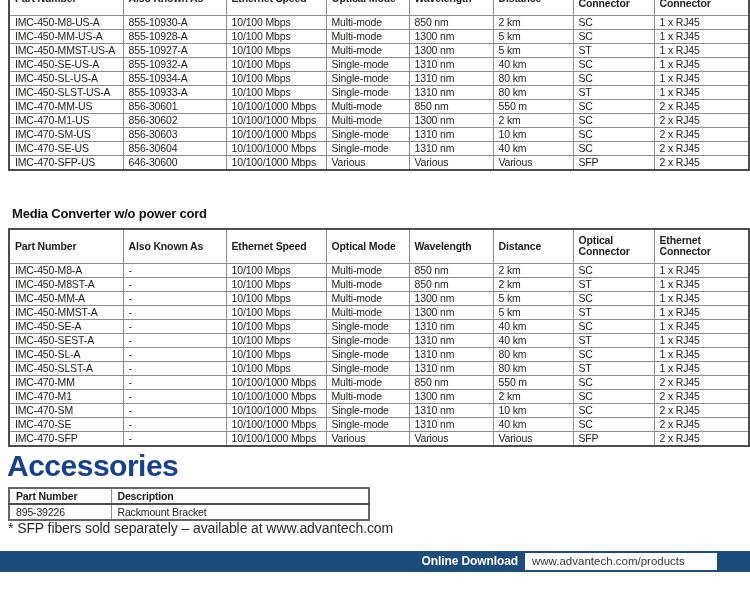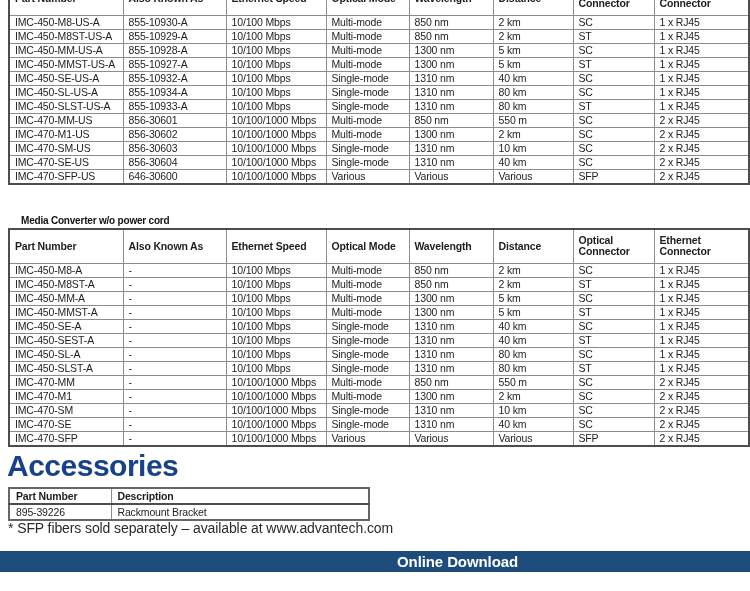--- a/index.html
+++ b/index.html
@@ -29,22 +29,22 @@
   
   .t1wrap {
     position:absolute; left:8px; top:0; width:744px; height:198px;
     overflow:hidden;
   }
   .t1wrap table { margin-top:-20px; }
 
   .t2 { position:absolute; left:8px; top:228px; }
 
   .section-title {
-    position:absolute; left:8px; top:202px; margin:13px;
-    font-size:10px; font-weight:bold; color:#121212; letter-spacing:-0.2px;
+    position:absolute; left:8px; top:202px; margin:4px;
+    font-size:13px; font-weight:bold; color:#121212; letter-spacing:-0.2px;
   }
 
   .acc-title {
     position:absolute; left:7px; top:449px; margin:0;
     font-size:30px; font-weight:bold; letter-spacing:-0.5px;
   }
 
   table.acc {
     position:absolute; left:8px; top:487px;
     border-collapse:collapse; table-layout:fixed; width:360px;
@@ -60,21 +60,21 @@
   .footnote {
     position:absolute; left:8px; top:520px; margin:0;
     font-size:14px; color:#2a2a2a; letter-spacing:-0.1px;
   }
 
   .footerbar {
     position:absolute; left:0; top:551px; width:750px; height:21px;
   }
   .footer-label {
     position:absolute; right:232px; top:0; line-height:21px;
-    color:#ffffff; font-size:15px; font-weight:bold; letter-spacing:-0.1px;
+    color:#ffffff; font-size:12px; font-weight:bold; letter-spacing:-0.1px;
     white-space:nowrap;
   }
   .footer-urlbox {
     position:absolute; left:525px; top:2px; width:185px; height:17px;
     background:#ffffff; line-height:17px; font-size:11.5px; color:#333;
     padding-left:7px; white-space:nowrap; overflow:hidden;
   }
 </style>
 </head>
 <body>
@@ -107,30 +107,20 @@
       </thead>
       <tbody>
           <tr>
             <td>IMC-450-M8-US-A</td>
             <td>855-10930-A</td>
             <td>10/100 Mbps</td>
             <td>Multi-mode</td>
             <td>850 nm</td>
             <td>2 km</td>
             <td>SC</td>
-            <td>1 x RJ45</td>
-          </tr>
-          <tr>
-            <td>IMC-450-M8ST-US-A</td>
-            <td>855-10929-A</td>
-            <td>10/100 Mbps</td>
-            <td>Multi-mode</td>
-            <td>850 nm</td>
-            <td>2 km</td>
-            <td>ST</td>
             <td>1 x RJ45</td>
           </tr>
           <tr>
             <td>IMC-450-MM-US-A</td>
             <td>855-10928-A</td>
             <td>10/100 Mbps</td>
             <td>Multi-mode</td>
             <td>1300 nm</td>
             <td>5 km</td>
             <td>SC</td>
@@ -407,15 +397,16 @@
           <td>895-39226</td>
           <td>Rackmount Bracket</td>
         </tr>
       </tbody>
   </table>
 
   <p class="footnote">* SFP fibers sold separately – available at www.advantech.com</p>
 
   <div class="footerbar" style="background: rgb(29, 75, 124);">
     <span class="footer-label">Online Download</span>
+    <span class="footer-urlbox">www.advantech.com/products</span>
   </div>
 
 </div>
 
 </body></html>

